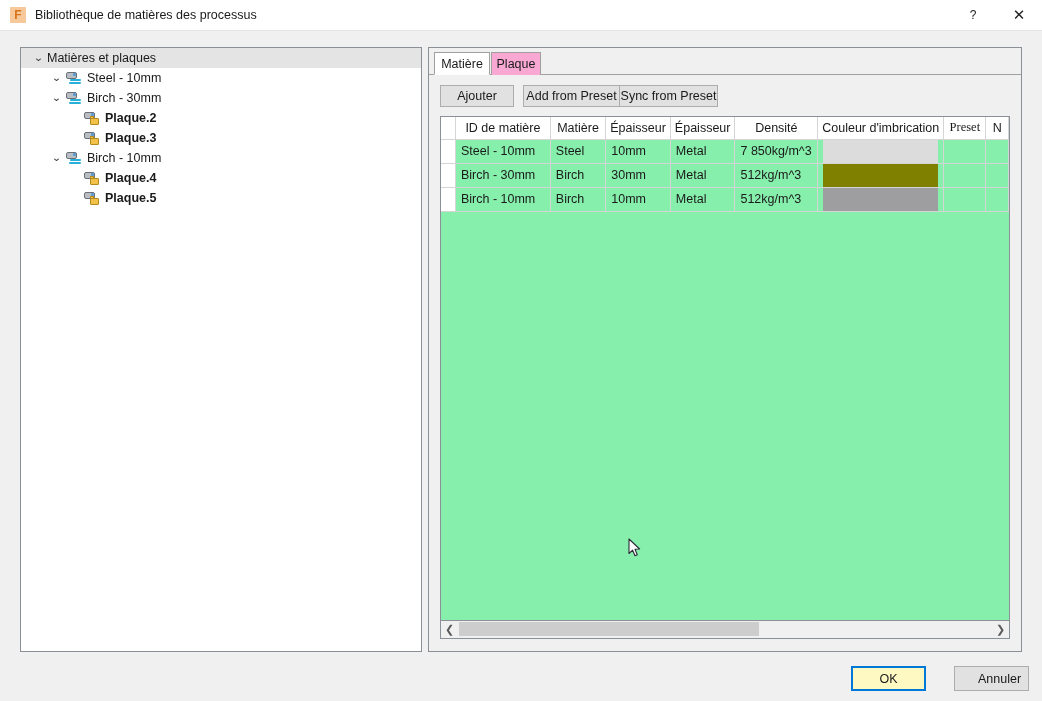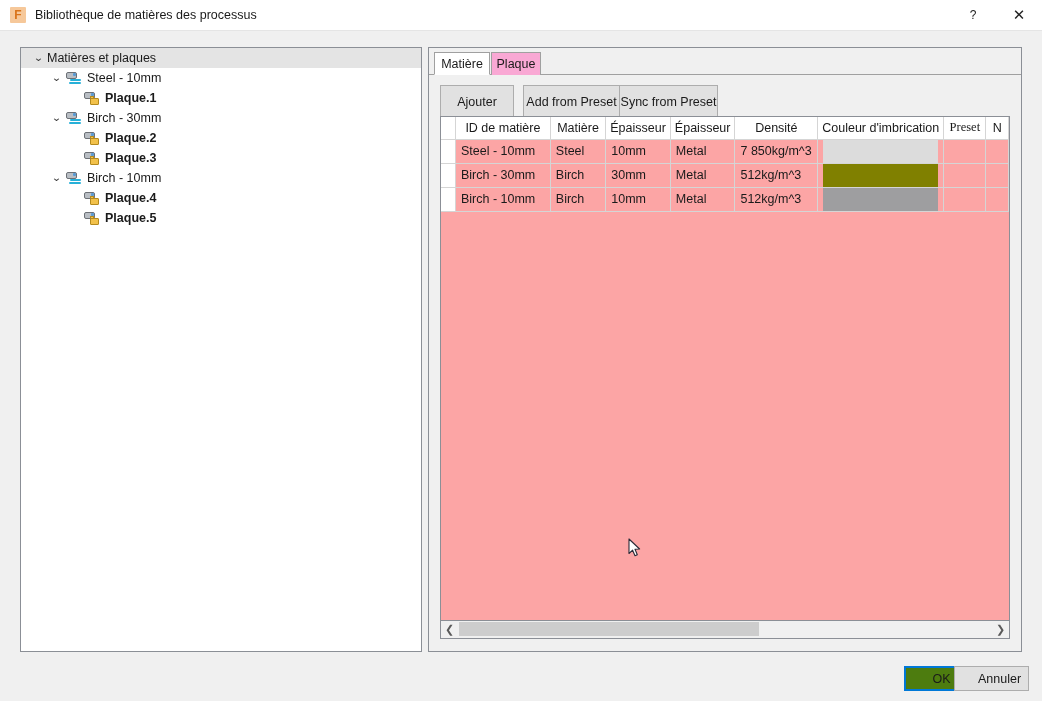--- a/index.html
+++ b/index.html
@@ -228,34 +228,34 @@
     box-sizing: border-box;
     background: #e1e1e1;
     border: 1px solid #adadad;
     font-family: "Liberation Sans", sans-serif;
     font-size: 12.5px;
     color: #1a1a1a;
     display: flex;
     align-items: center;
     justify-content: center;
     white-space: nowrap;
-    padding: 16px;
+    padding: 4px;
   }
   .btn-ajouter { left: 11px; top: 37px; width: 74px; }
   .btn-addpreset { left: 94px; top: 37px; width: 97px; }
   .btn-syncpreset { left: 190px; top: 37px; width: 99px; }
 
   
   .table-wrap {
     position: absolute;
     left: 11px;
     top: 68px;
     width: 570px;
     height: 505px;
-    background: #fca5a5;
+    background: #86efac;
     border: 1px solid #8b8f96;
     box-sizing: border-box;
     overflow: hidden;
   }
   table.grid {
     border-collapse: collapse;
     table-layout: fixed;
     font-size: 12.5px;
     color: #1a1a1a;
   }
@@ -352,23 +352,23 @@
     background: #e1e1e1;
     border: 1px solid #adadad;
     font-family: "Liberation Sans", sans-serif;
     font-size: 12.5px;
     color: #1a1a1a;
     display: flex;
     align-items: center;
     justify-content: center;
   }
   .btn-ok {
-    left: 904px; top: 666px; width: 75px;
+    left: 851px; top: 666px; width: 75px;
     border: 2px solid #0078d7;
-    background: #4d7c0f;
+    background: #fef9c3;
   }
   .btn-cancel {
     left: 954px; top: 666px; width: 75px; padding-left: 16px;
   }
 
   
   .cursor {
     position: absolute;
     left: 628px;
     top: 538px;
@@ -400,29 +400,20 @@
 
   <div class="tree-row ind-1">
     <span class="twisty">⌄</span>
     <span class="ico">
       <span class="cyl-body"></span>
         <span class="cyl-dot"></span>
       <span class="stack"></span>
         <span class="stack2"></span>
     </span>
     <span class="tree-label">Steel - 10mm</span>
-  </div>
-  <div class="tree-row ind-2">
-    <span class="ico">
-      <span class="cyl-body"></span>
-        <span class="cyl-dot"></span>
-      <span class="folder-tab"></span>
-        <span class="folder"></span>
-    </span>
-    <span class="tree-label bold">Plaque.1</span>
   </div>
 
   <div class="tree-row ind-1">
     <span class="twisty">⌄</span>
     <span class="ico">
       <span class="cyl-body"></span>
         <span class="cyl-dot"></span>
       <span class="stack"></span>
         <span class="stack2"></span>
     </span>

